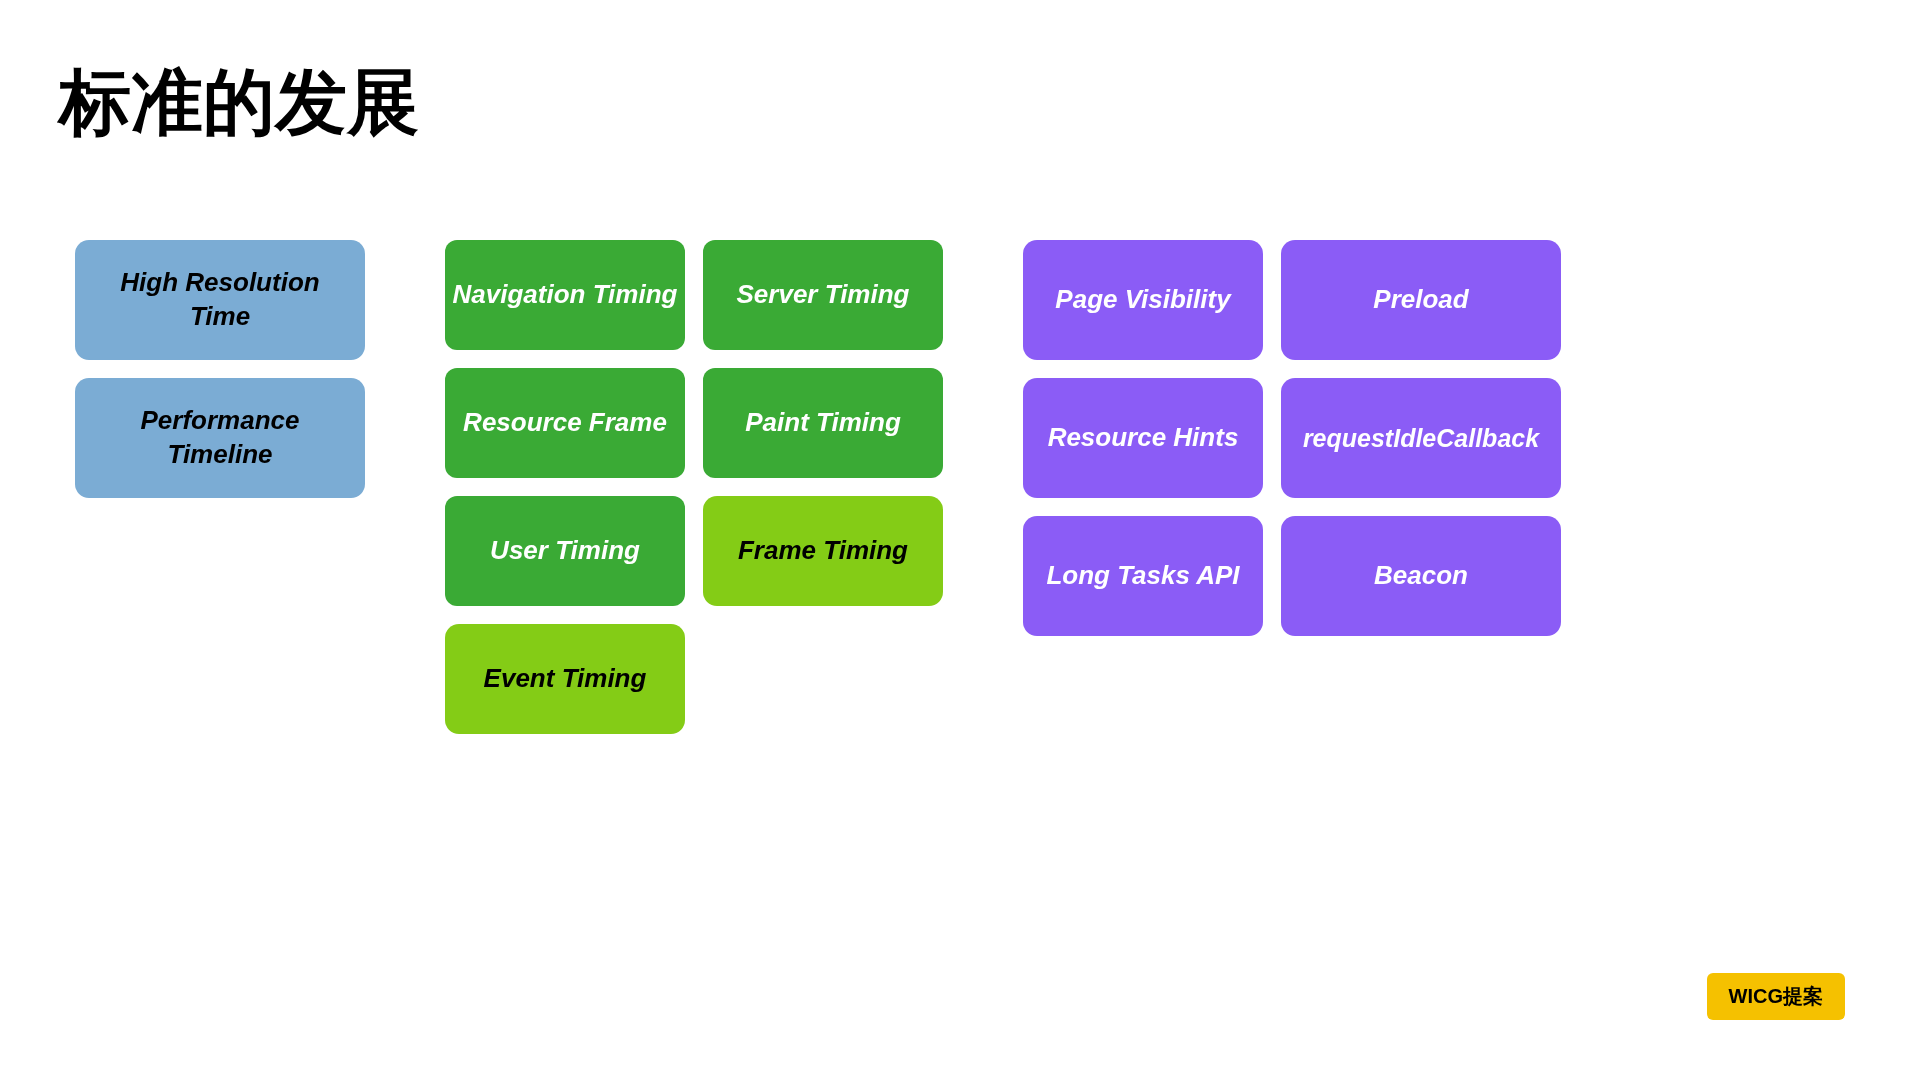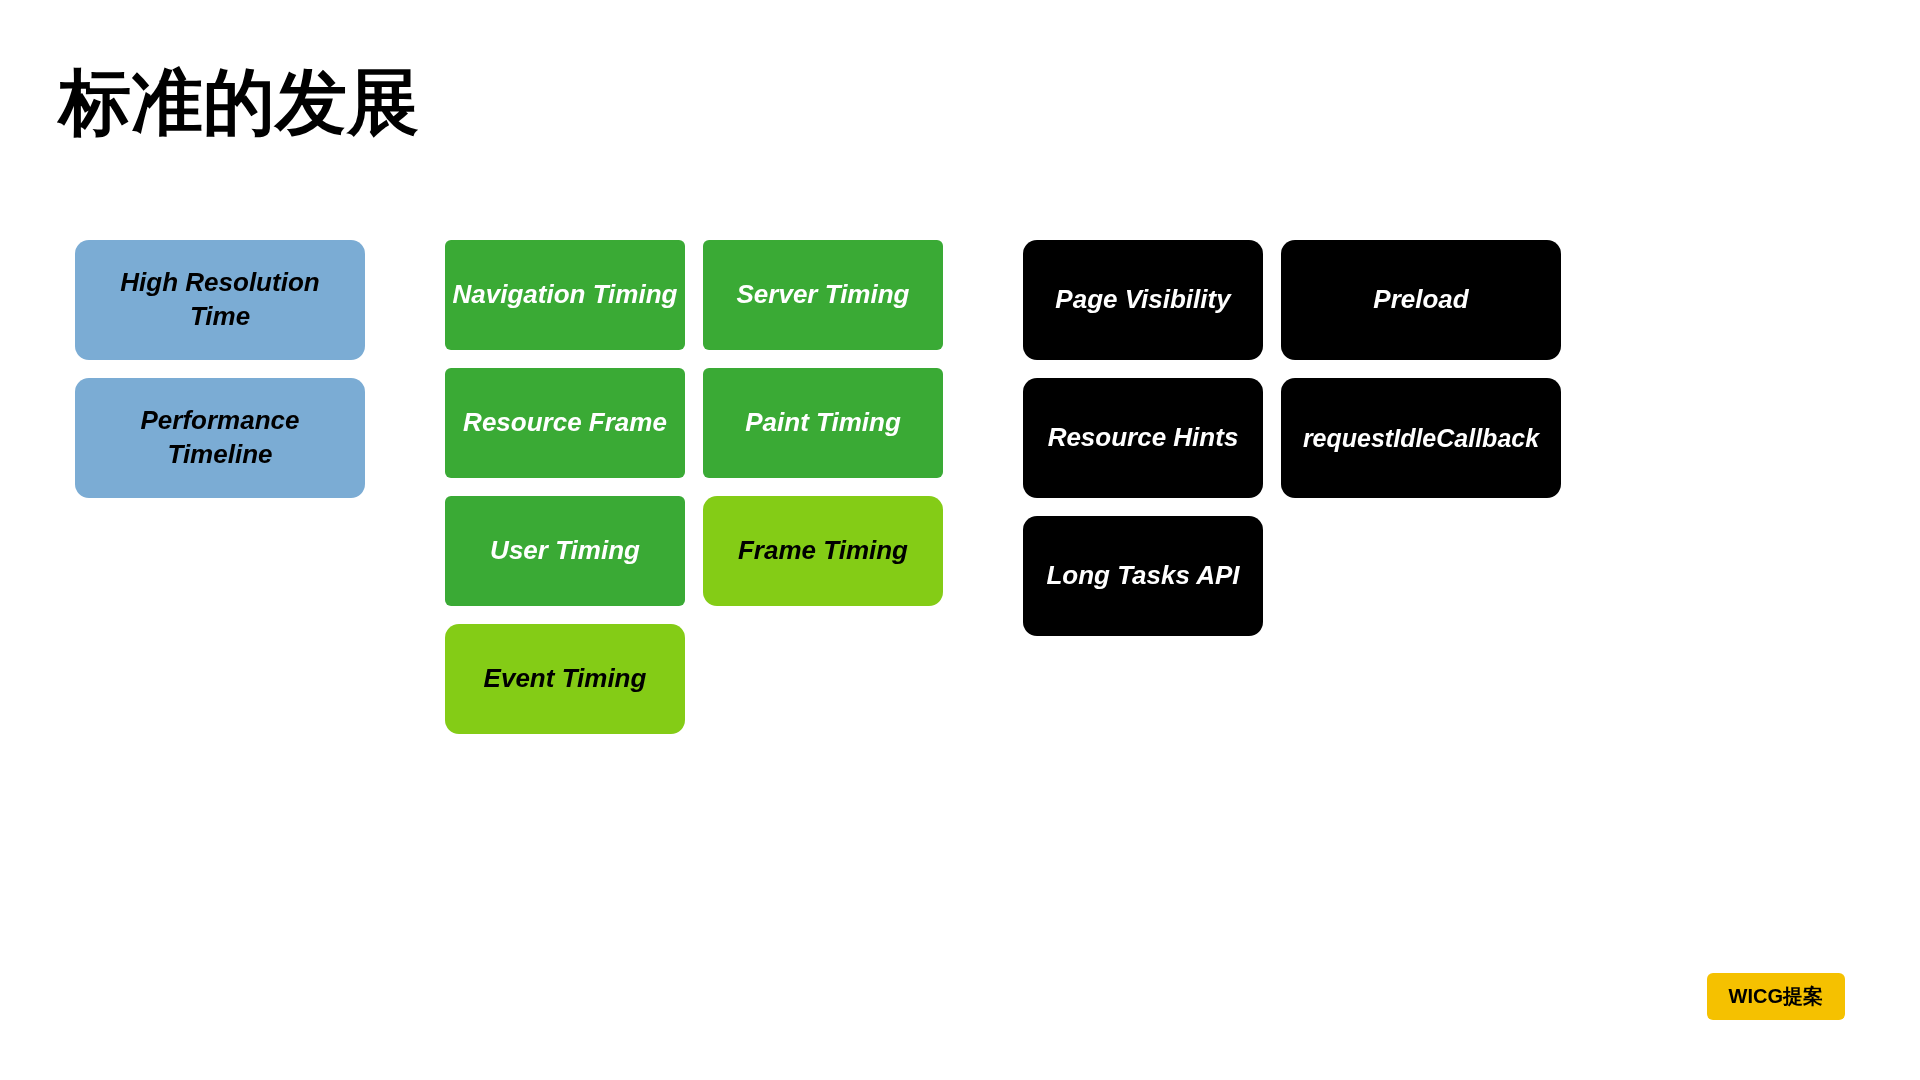--- a/index.html
+++ b/index.html
@@ -63,21 +63,21 @@
     }
     
     .col2 {
       display: grid;
       grid-template-columns: 240px 240px;
       grid-template-rows: repeat(4, 110px);
       gap: 18px;
     }
     .green-card {
       background: #3aaa35;
-      border-radius: 6px;
+      border-radius: 12px;
       display: flex;
       align-items: center;
       justify-content: center;
       text-align: center;
     }
     .yellow-card {
       background: #84cc16;
       border-radius: 14px;
       display: flex;
       align-items: center;
@@ -85,21 +85,21 @@
       text-align: center;
     }
     
     .col3 {
       display: grid;
       grid-template-columns: 240px 280px;
       grid-template-rows: repeat(3, 120px);
       gap: 18px;
     }
     .teal-card {
-      background: #000000;
+      background: #8b5cf6;
       border-radius: 14px;
       display: flex;
       align-items: center;
       justify-content: center;
       text-align: center;
     }
     
     .wicg-badge {
       position: absolute;
       bottom: 60px;
@@ -161,17 +161,20 @@
     </div>
     <div class="teal-card">
       <span class="card-text-white">Resource Hints</span>
     </div>
     <div class="teal-card">
       <span class="card-text-white" style="font-size:25px;">requestIdleCallback</span>
     </div>
     <div class="teal-card">
       <span class="card-text-white">Long Tasks API</span>
     </div>
+    <div class="teal-card">
+      <span class="card-text-white">Beacon</span>
+    </div>
   </div>
 
 </div>
 
 <div class="wicg-badge">WICG提案</div>
 
 </body></html>

